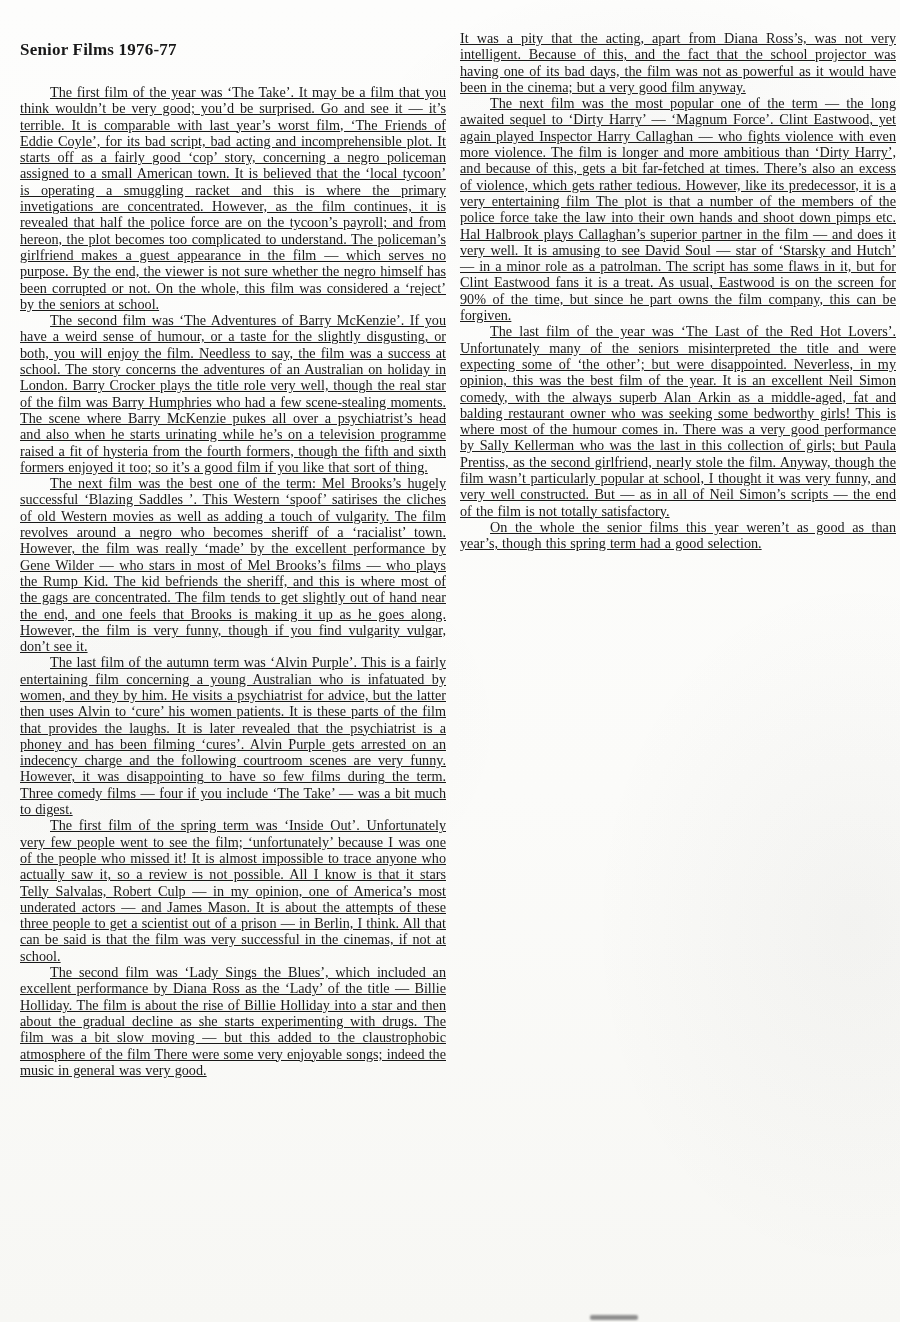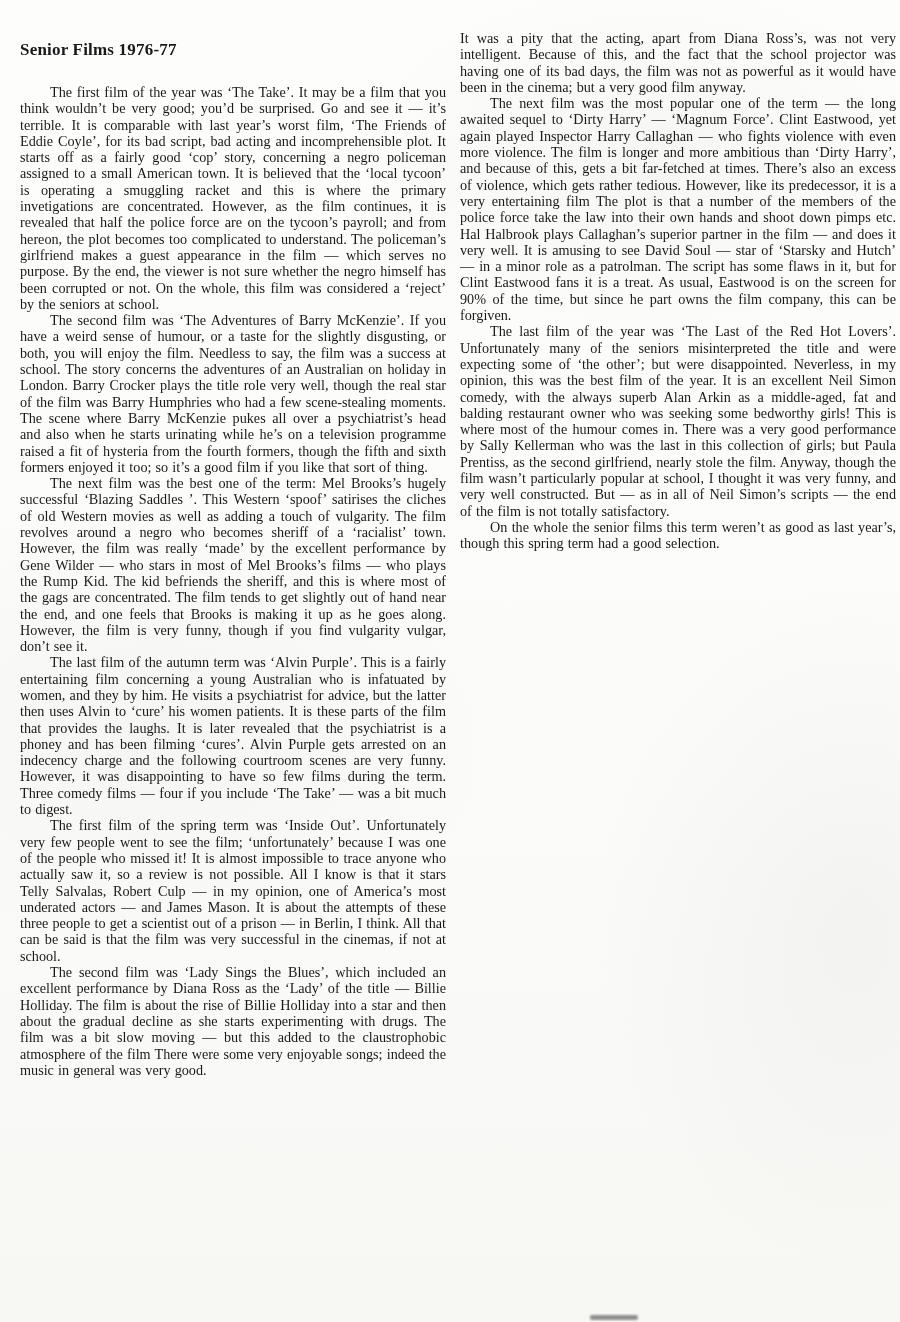--- a/index.html
+++ b/index.html
@@ -44,20 +44,21 @@
     letter-spacing: 0.2px;
     text-align: left;
   }
   .para {
     margin: 0;
     font-size: 14.2px;
     line-height: 16.3px;
     text-indent: 30px;
     word-spacing: 0.6px;
     text-align: justify;
+    text-decoration: underline;
   }
   .no-indent {
     text-indent: 0;
   }
   .signature {
     margin: 14px 0 0 0;
     font-size: 14.6px;
     text-indent: 0;
     text-align: right;
     padding-right: 32px;
@@ -86,18 +87,18 @@
     <p class="para">The next film was the best one of the term: Mel Brooks’s hugely successful ‘Blazing Saddles ’. This Western ‘spoof’ satirises the cliches of old Western movies as well as adding a touch of vulgarity. The film revolves around a negro who becomes sheriff of a ‘racialist’ town. However, the film was really ‘made’ by the excellent performance by Gene Wilder — who stars in most of Mel Brooks’s films — who plays the Rump Kid. The kid befriends the sheriff, and this is where most of the gags are concentrated. The film tends to get slightly out of hand near the end, and one feels that Brooks is making it up as he goes along. However, the film is very funny, though if you find vulgarity vulgar, don’t see it.</p>
     <p class="para">The last film of the autumn term was ‘Alvin Purple’. This is a fairly entertaining film concerning a young Australian who is infatuated by women, and they by him. He visits a psychiatrist for advice, but the latter then uses Alvin to ‘cure’ his women patients. It is these parts of the film that provides the laughs. It is later revealed that the psychiatrist is a phoney and has been filming ‘cures’. Alvin Purple gets arrested on an indecency charge and the following courtroom scenes are very funny. However, it was disappointing to have so few films during the term. Three comedy films — four if you include ‘The Take’ — was a bit much to digest.</p>
     <p class="para">The first film of the spring term was ‘Inside Out’. Unfortunately very few people went to see the film; ‘unfortunately’ because I was one of the people who missed it! It is almost impossible to trace anyone who actually saw it, so a review is not possible. All I know is that it stars Telly Salvalas, Robert Culp — in my opinion, one of America’s most underated actors — and James Mason. It is about the attempts of these three people to get a scientist out of a prison — in Berlin, I think. All that can be said is that the film was very successful in the cinemas, if not at school.</p>
     <p class="para">The second film was ‘Lady Sings the Blues’, which included an excellent performance by Diana Ross as the ‘Lady’ of the title — Billie Holliday. The film is about the rise of Billie Holliday into a star and then about the gradual decline as she starts experimenting with drugs. The film was a bit slow moving — but this added to the claustrophobic atmosphere of the film There were some very enjoyable songs; indeed the music in general was very good.</p>
   </div>
 
   <div class="col col-right">
     <p class="para no-indent">It was a pity that the acting, apart from Diana Ross’s, was not very intelligent. Because of this, and the fact that the school projector was having one of its bad days, the film was not as powerful as it would have been in the cinema; but a very good film anyway.</p>
     <p class="para">The next film was the most popular one of the term — the long awaited sequel to ‘Dirty Harry’ — ‘Magnum Force’. Clint Eastwood, yet again played Inspector Harry Callaghan — who fights violence with even more violence. The film is longer and more ambitious than ‘Dirty Harry’, and because of this, gets a bit far-fetched at times. There’s also an excess of violence, which gets rather tedious. However, like its predecessor, it is a very entertaining film The plot is that a number of the members of the police force take the law into their own hands and shoot down pimps etc. Hal Halbrook plays Callaghan’s superior partner in the film — and does it very well. It is amusing to see David Soul — star of ‘Starsky and Hutch’ — in a minor role as a patrolman. The script has some flaws in it, but for Clint Eastwood fans it is a treat. As usual, Eastwood is on the screen for 90% of the time, but since he part owns the film company, this can be forgiven.</p>
     <p class="para">The last film of the year was ‘The Last of the Red Hot Lovers’. Unfortunately many of the seniors misinterpreted the title and were expecting some of ‘the other’; but were disappointed. Neverless, in my opinion, this was the best film of the year. It is an excellent Neil Simon comedy, with the always superb Alan Arkin as a middle-aged, fat and balding restaurant owner who was seeking some bedworthy girls! This is where most of the humour comes in. There was a very good performance by Sally Kellerman who was the last in this collection of girls; but Paula Prentiss, as the second girlfriend, nearly stole the film. Anyway, though the film wasn’t particularly popular at school, I thought it was very funny, and very well constructed. But — as in all of Neil Simon’s scripts — the end of the film is not totally satisfactory.</p>
-    <p class="para">On the whole the senior films this term weren’t as good as last year’s, though this spring term had a good selection.</p>
+    <p class="para">On the whole the senior films this year weren’t as good as than year’s, though this spring term had a good selection.</p>
   </div>
 
   <div class="footer-mark"></div>
 
 </div>
 
 </body></html>

